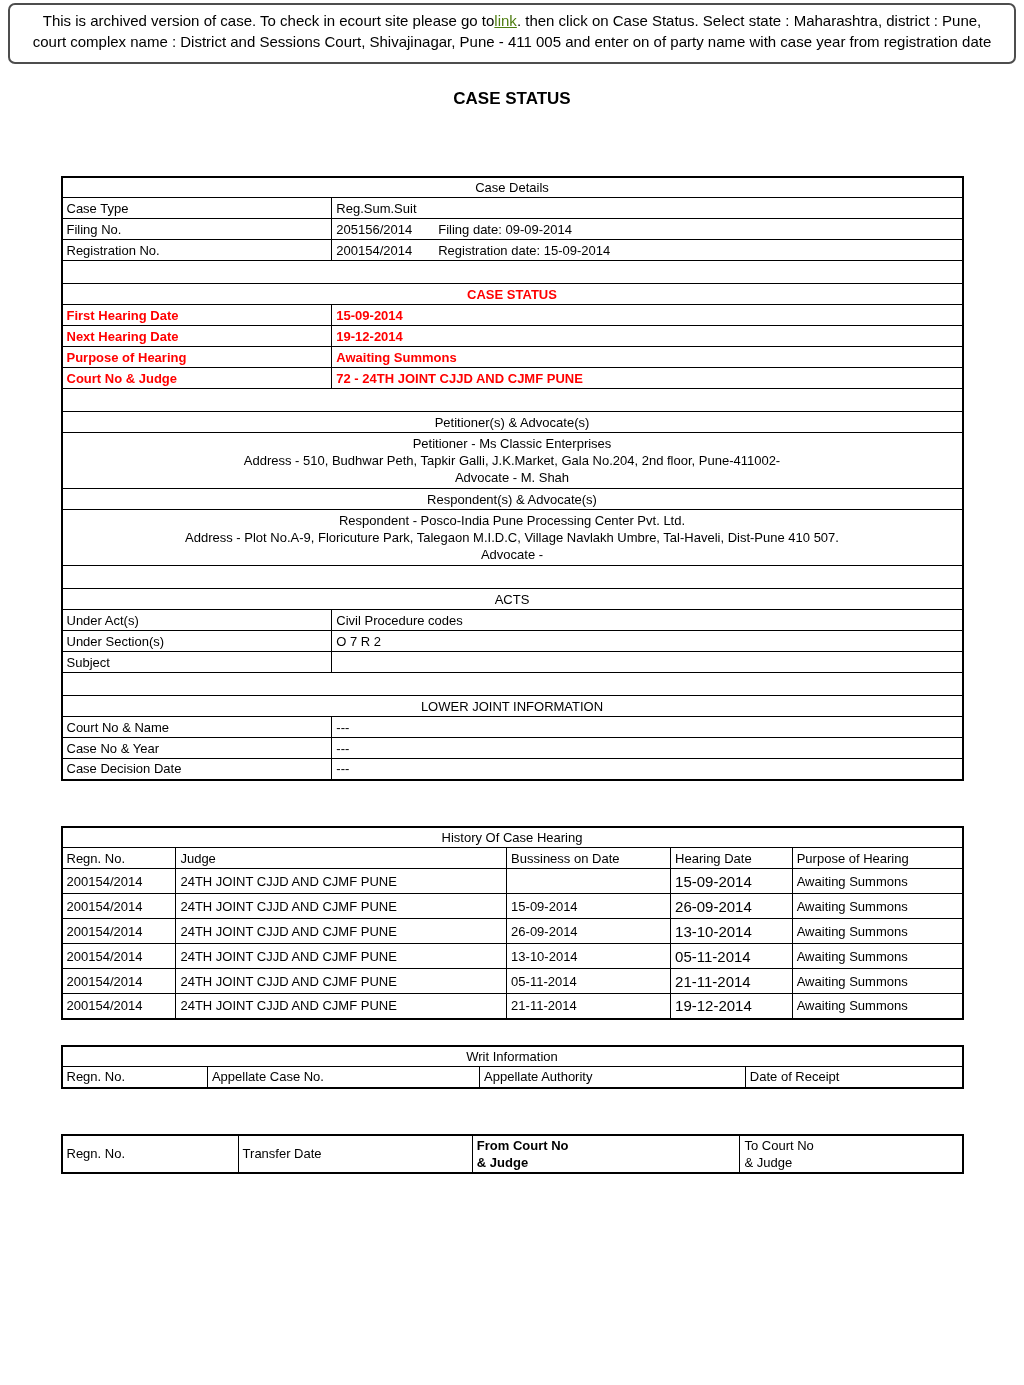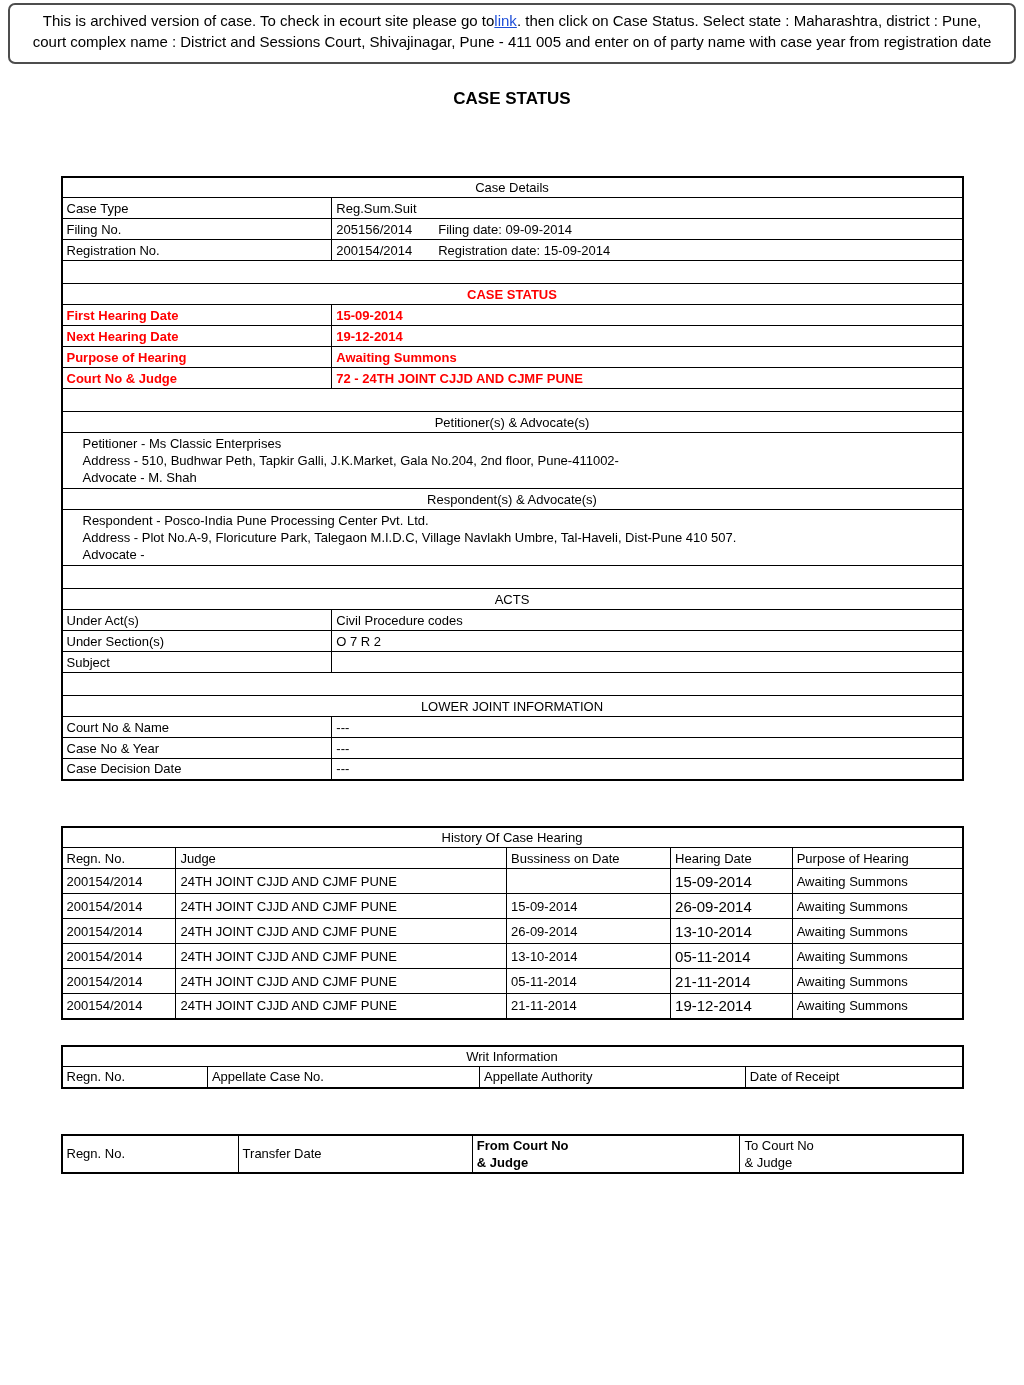--- a/index.html
+++ b/index.html
@@ -18,21 +18,21 @@
     margin: 3px 8px 0 8px;
     border: 2px solid #4d4d4d;
     border-radius: 7px;
     padding: 5px 14px 9px 14px;
     text-align: center;
     font-size: 15px;
     line-height: 1.42;
     background: #ffffff;
   }
   .notice-box a {
-    color: #1d4ed8;
+    color: #4d7c0f;
     text-decoration: underline;
     cursor: pointer;
   }
 
   
   .page-title {
     text-align: center;
     font-size: 17px;
     font-weight: bold;
     margin: 25px 0 0 0;
@@ -57,20 +57,21 @@
   }
   td.center { text-align: center; }
   td.spacer { height: 23px; }
   tr.red td { color: #ff0000; font-weight: bold; }
   td.bold { font-weight: bold; }
   td.block {
     height: 56px;
     white-space: normal;
     vertical-align: middle;
     padding: 2px 20px;
+    text-align: center;
   }
   .block div { line-height: 17px; }
   .val-gap { margin-left: 26px; }
 
   .main-table { margin-top: 67px; }
 
   .history-table { margin-top: 45px; }
   .history-table td.data { height: 25px; }
   .history-table td.hearing { font-size: 15px; }
 

